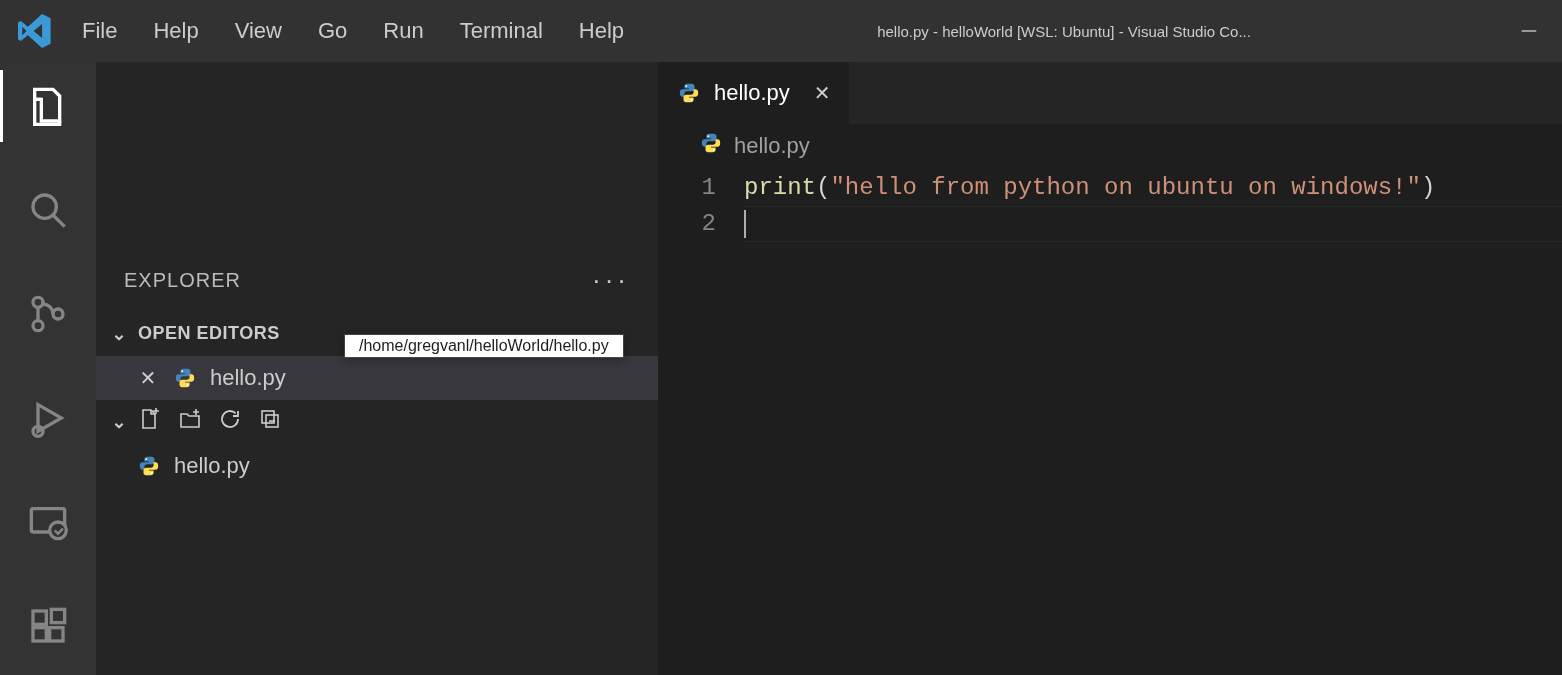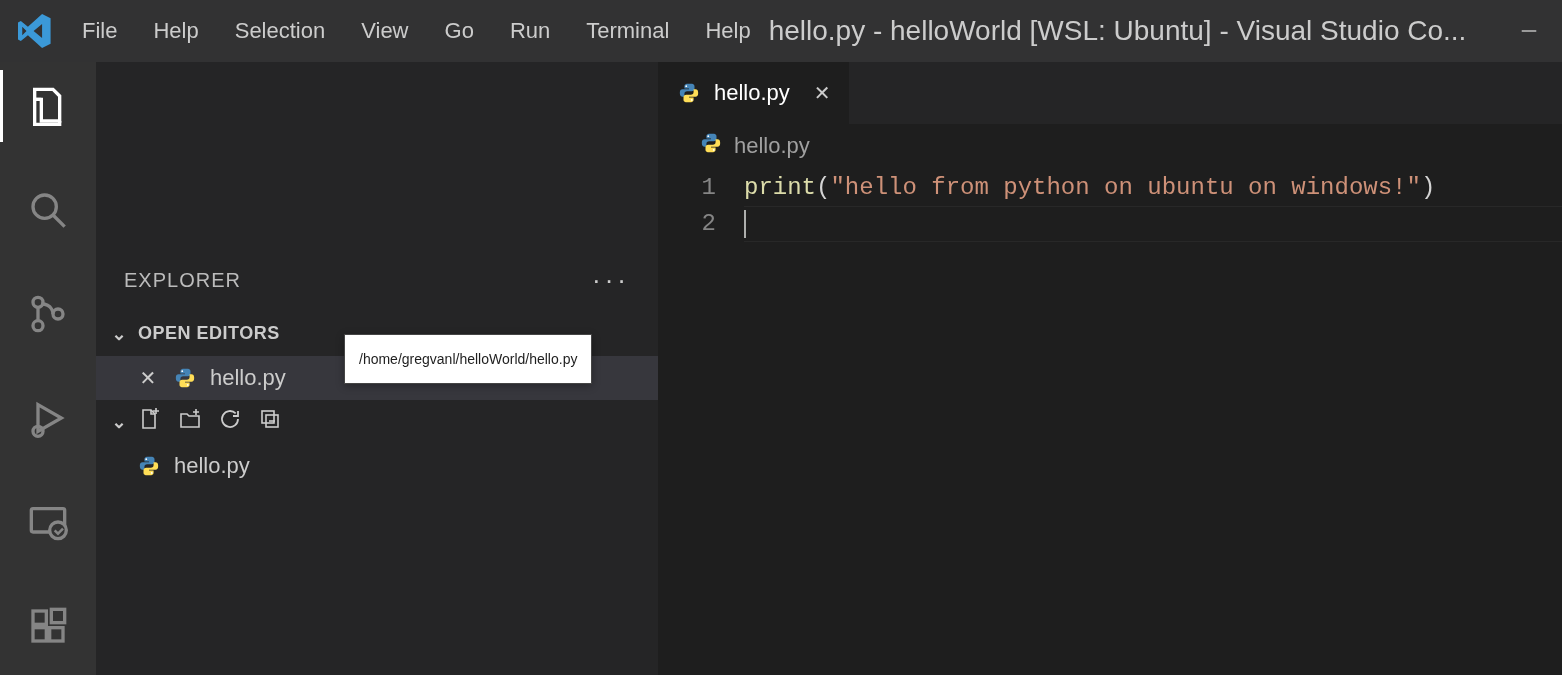--- a/index.html
+++ b/index.html
@@ -23,23 +23,23 @@
   .titlebar .app-logo { width: 34px; height: 34px; margin: 0 12px 0 8px; flex: 0 0 auto; }
   .menu-items { display: flex; gap: 0; }
   .menu-item {
     padding: 6px 18px;
     font-size: 22px;
     color: #cccccc;
     cursor: default;
   }
   .title-text {
     flex: 1;
-    text-align: left;
+    text-align: center;
     padding-right: 20px;
-    font-size: 28px;
+    font-size: 15px;
     color: #cccccc;
     white-space: nowrap;
     overflow: hidden;
   }
   .win-btn {
     width: 46px; height: 40px; display:flex; align-items:center; justify-content:center;
   }
 
   
   .workbench {
@@ -126,22 +126,22 @@
   .tree-item.open-editor { background:#37373d; padding-left: 40px; }
   .tree-item .close-x { width:24px; text-align:center; color:#cccccc; font-size:20px; }
   .tree-item .file-icon-slot { width:26px; display:flex; align-items:center; justify-content:center; }
   .tree-item .file-icon-slot svg { width:22px; height:22px; }
 
   .tooltip {
     position:absolute;
     background:#ffffff;
     color:#1e1e1e;
     border:1px solid #454545;
-    padding:16px 14px;
-    font-size:14px;
+    padding:2px 14px;
+    font-size:16px;
     left:248px;
     top:272px;
     white-space:nowrap;
     box-shadow: 0 2px 8px rgba(0,0,0,.3);
   }
 
   
   .editor {
     flex:1;
     background:#1e1e1e;
@@ -291,21 +291,20 @@
 
 <div class="titlebar">
   <span class="app-logo">
     <svg viewBox="0 0 24 24" width="34" height="34">
         <use href="#i-vscode"></use>
       </svg>
   </span>
   <div class="menu-items">
     <span class="menu-item">File</span>
     <span class="menu-item">Help</span>
-    <span class="menu-item">Selection</span>
     <span class="menu-item">View</span>
     <span class="menu-item">Go</span>
     <span class="menu-item">Run</span>
     <span class="menu-item">Terminal</span>
     <span class="menu-item">Help</span>
   </div>
   <div class="title-text">hello.py - helloWorld [WSL: Ubuntu] - Visual Studio Co...</div>
   <div class="win-btn">
     <svg viewBox="0 0 22 22" width="20" height="20" style="color:#cccccc">
         <use href="#i-minimize"></use>

